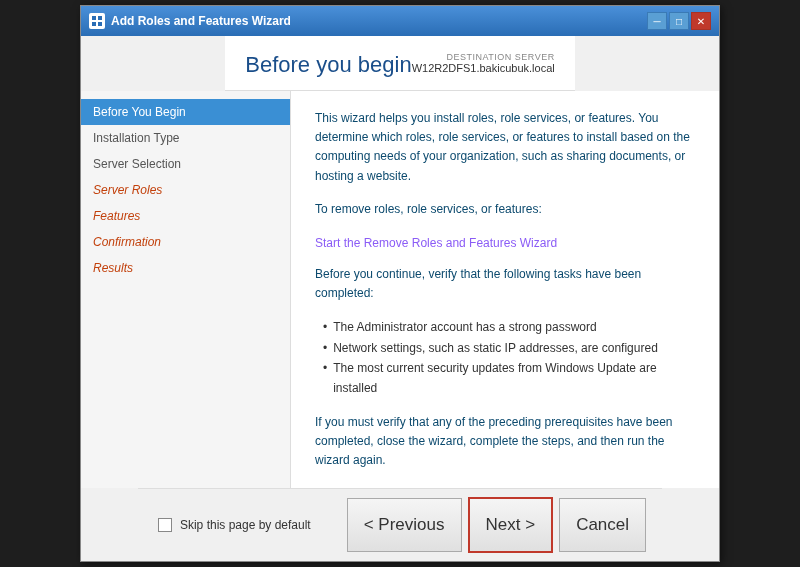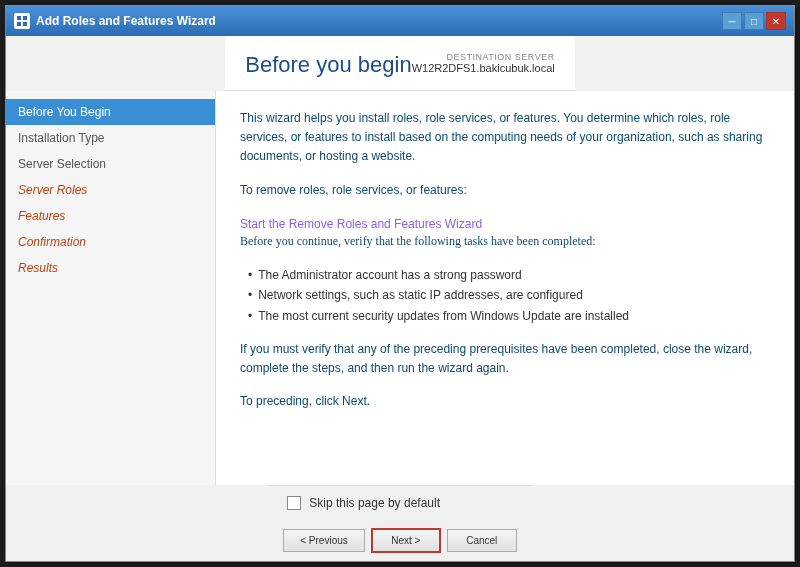--- a/index.html
+++ b/index.html
@@ -7,21 +7,21 @@
       font-family: 'Segoe UI', Tahoma, Geneva, Verdana, sans-serif;
       background: #1e1e1e;
       display: flex;
       justify-content: center;
       align-items: center;
       width: 800px;
       height: 567px;
       overflow: hidden;
     }
     .window {
-      width: 790px;
+      width: 640px;
       height: 557px;
       background: #f0f0f0;
       border: 1px solid #888;
       display: flex;
       flex-direction: column;
       box-shadow: 2px 2px 8px rgba(0,0,0,0.5);
     }
     .title-bar {
       background: linear-gradient(to bottom, #4a90d9, #2a6db5);
       height: 30px;
@@ -161,21 +161,20 @@
       color: #333;
       line-height: 1.7;
       display: flex;
       gap: 6px;
     }
     .bullet-dot {
       flex-shrink: 0;
     }
     .footer-area {
       display: flex;
-      flex-direction: column;
       border-top: 1px solid #ddd;
       background: #f0f0f0;
       flex-shrink: 0;
     }
     .checkbox-row {
       padding: 10px 20px;
       display: flex;
       align-items: center;
       gap: 8px;
     }
@@ -192,22 +191,22 @@
       color: #333;
     }
     .button-row {
       display: flex;
       justify-content: flex-end;
       padding: 8px 16px;
       gap: 6px;
       align-items: center;
     }
     .btn {
-      padding: 5px 16px;
-      font-size: 10px;
+      padding: 16px 16px;
+      font-size: 17px;
       border: 1px solid #aaa;
       background: linear-gradient(to bottom, #f5f5f5, #e0e0e0);
       color: #333;
       cursor: pointer;
       min-width: 70px;
     }
     .btn-next {
       border: 2px solid #c0392b;
       background: linear-gradient(to bottom, #f5f5f5, #e0e0e0);
     }
@@ -255,21 +254,21 @@
         <div class="sidebar-item disabled">Server Roles</div>
         <div class="sidebar-item disabled">Features</div>
         <div class="sidebar-item disabled">Confirmation</div>
         <div class="sidebar-item disabled">Results</div>
       </div>
 
       <div class="content-panel">
         <p class="content-text">This wizard helps you install roles, role services, or features. You determine which roles, role services, or features to install based on the computing needs of your organization, such as sharing documents, or hosting a website.</p>
         <p class="content-text">To remove roles, role services, or features:</p>
         <a class="remove-link" href="#">Start the Remove Roles and Features Wizard</a>
-        <p class="content-text" style="margin-top:0;font-family:Liberation Serif, serif;">Before you continue, verify that the following tasks have been completed:</p>
+        <p class="content-text" style="margin-top:14px;">Before you continue, verify that the following tasks have been completed:</p>
         <div class="bullet-list">
           <div class="bullet-item">
             <span class="bullet-dot">•</span>
             <span>The Administrator account has a strong password</span>
           </div>
           <div class="bullet-item">
             <span class="bullet-dot">•</span>
             <span>Network settings, such as static IP addresses, are configured</span>
           </div>
           <div class="bullet-item">

